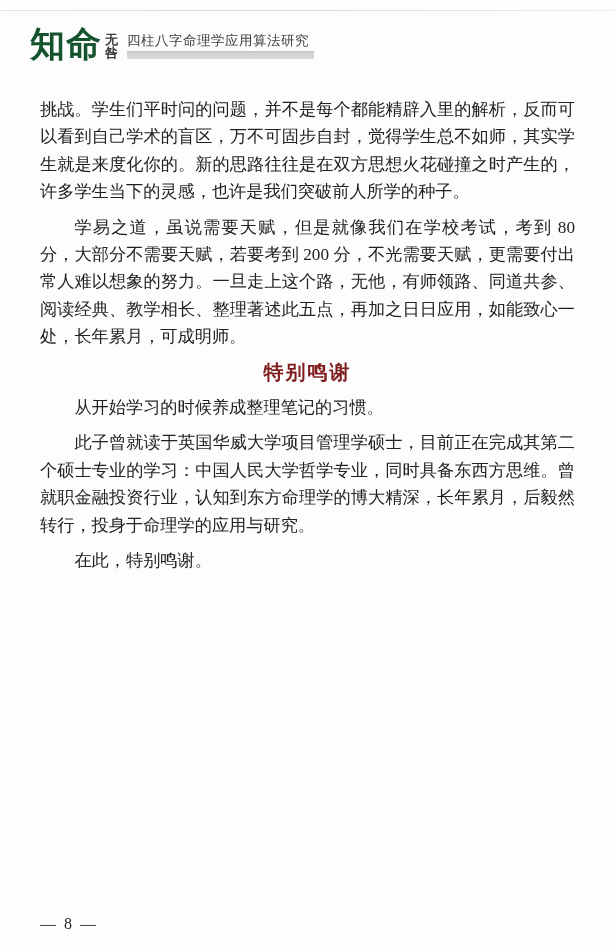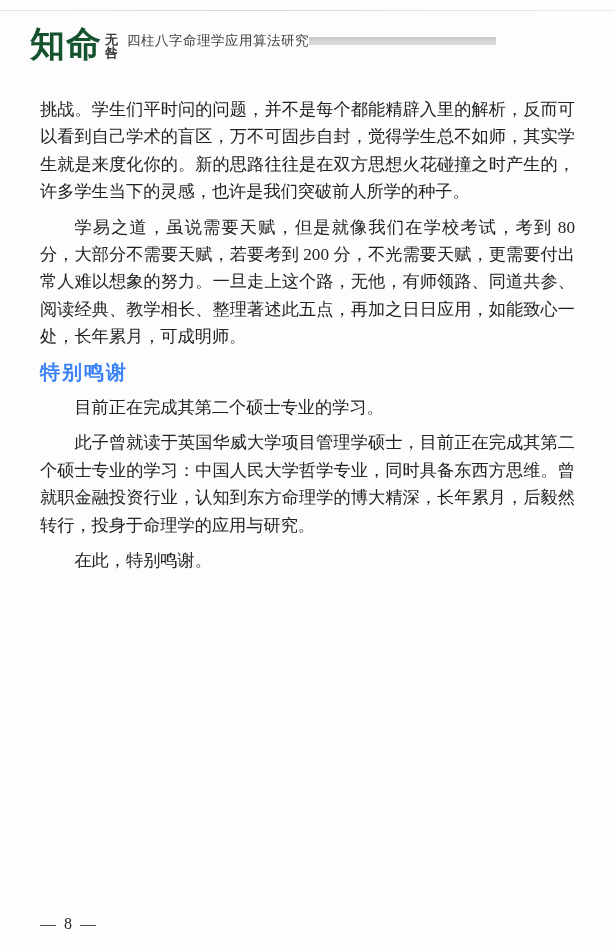--- a/index.html
+++ b/index.html
@@ -40,21 +40,21 @@
     display:flex;flex-direction:column;
     margin-left:3px;margin-top:2px;
     font-size:13px;
     font-weight:bold;
     color:#3a3a3a;
     line-height:1.05;
   }
   .subtitle-wrap{
     margin-left:9px;
     margin-top:8px;
-    display:flex;flex-direction:row;
+    display:flex;flex-direction:column;
   }
   .subtitle{
     font-size:13.5px;
     letter-spacing:0.5px;
     color:#3f3f3f;
     line-height:1;
     white-space:nowrap;
   }
   .subtitle-bar{
     margin-top:3px;
@@ -71,26 +71,26 @@
     font-size:17.2px;
     line-height:27.4px;
     text-align:justify;
     text-justify:inter-ideograph;
     color:#222222;
   }
   .body-text p{margin:8px;}
   .body-text p.indent{text-indent:2em;}
   .section-heading{
     margin:23px 0 32px 0;
-    text-align:left;
+    text-align:center;
     font-family:"Liberation Sans","DejaVu Sans",sans-serif;
     font-weight:bold;
     font-size:20px;
     letter-spacing:2px;
-    color:#3b82f6;
+    color:#7f1d1d;
     text-indent:0;
   }
   
   .footer{
     position:absolute;
     left:40px;top:915px;
     font-size:16px;
     color:#2a2a2a;
     letter-spacing:2px;
   }
@@ -115,20 +115,20 @@
       <div class="subtitle-bar"></div>
     </div>
   </div>
 
   <div class="body-text">
     <p>挑战。学生们平时问的问题，并不是每个都能精辟入里的解析，反而可以看到自己学术的盲区，万不可固步自封，觉得学生总不如师，其实学生就是来度化你的。新的思路往往是在双方思想火花碰撞之时产生的，许多学生当下的灵感，也许是我们突破前人所学的种子。</p>
     <p class="indent">学易之道，虽说需要天赋，但是就像我们在学校考试，考到 80 分，大部分不需要天赋，若要考到 200 分，不光需要天赋，更需要付出常人难以想象的努力。一旦走上这个路，无他，有师领路、同道共参、阅读经典、教学相长、整理著述此五点，再加之日日应用，如能致心一处，长年累月，可成明师。</p>
 
     <p class="section-heading">特别鸣谢</p>
 
-    <p class="indent">目前正在完成其第二个硕士专业的学习。</p>
+    <p class="indent">从开始学习的时候养成整理笔记的习惯。</p>
     <p class="indent">此子曾就读于英国华威大学项目管理学硕士，目前正在完成其第二个硕士专业的学习：中国人民大学哲学专业，同时具备东西方思维。曾就职金融投资行业，认知到东方命理学的博大精深，长年累月，后毅然转行，投身于命理学的应用与研究。</p>
     <p class="indent">在此，特别鸣谢。</p>
   </div>
 
   <div class="footer">— 8 —</div>
 
 </div>
 
 </body></html>

